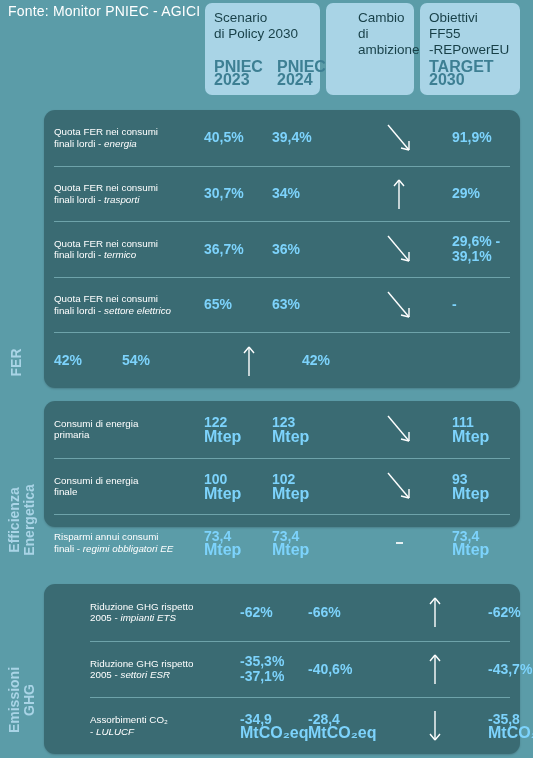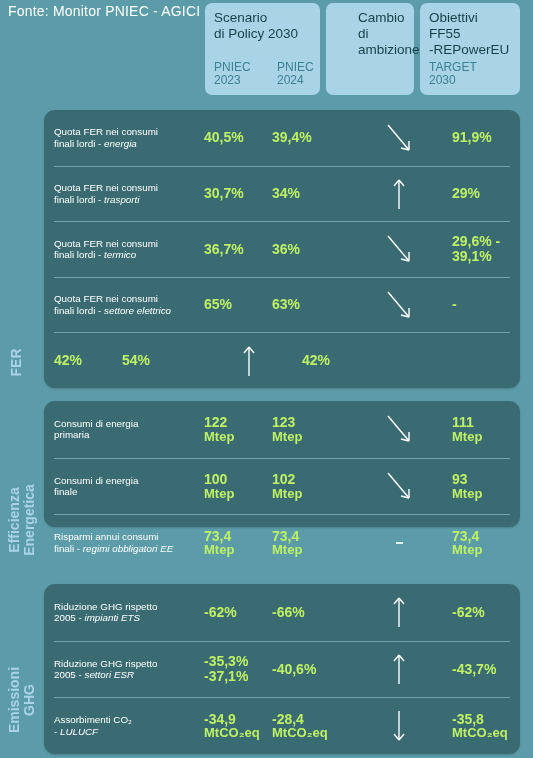--- a/index.html
+++ b/index.html
@@ -28,21 +28,21 @@
     background:#a9d4e6;
     border-radius:7px;
     box-sizing:border-box;
     padding:7px 9px 0 9px;
   }
   .card .ctitle{
     font-size:13.5px;line-height:16px;font-weight:400;color:#173f47;
     white-space:pre-line;
   }
   .card .csub{
-    position:absolute;font-size:12px;font-weight:normal;line-height:12.5px;
+    position:absolute;font-size:16px;font-weight:bold;line-height:12.5px;
     color:#3d7f93;white-space:pre-line;
   }
   #card-scenario{left:205px;width:115px;height:92px;}
   #card-cambio{left:326px;width:88px;height:92px;padding-left:32px;}
   #card-target{left:420px;width:100px;height:92px;}
   #sub-2023{left:9px;top:58px;}
   #sub-2024{left:72px;top:58px;}
   #sub-target{left:9px;top:58px;}
 
   
@@ -74,34 +74,34 @@
 
   .row{
     position:relative;
     display:flex;align-items:center;
     box-sizing:border-box;
     border-top:1px solid #6ea3aa;
   }
   .row:first-child{border-top:none;}
   #panel-fer .row{height:55.6px;}
   #panel-eff .row{height:56.6px;}
-  #panel-ghg .row{height:56.6px;}
+  #panel-ghg .row{height:56.6px;margin-left:36px;}
 
   .c-label{
     width:150px;flex:0 0 150px;
     font-size:9.8px;line-height:11.6px;color:#ffffff;
     white-space:pre-line;
   }
   .c-label i{font-style:italic;}
 
   .c-val{
-    font-size:14px;font-weight:bold;color:#bef264;
+    font-size:14px;font-weight:bold;color:#7dd3fc;
     line-height:13.5px;white-space:pre-line;
   }
-  .c-val .unit{font-size:13px;display:block;line-height:13px;}
+  .c-val .unit{font-size:16px;display:block;line-height:13px;}
   .c-v1{width:68px;flex:0 0 68px;}
   .c-v2{width:77px;flex:0 0 77px;}
   .c-arrow{width:100px;flex:0 0 100px;display:flex;align-items:center;justify-content:center;}
   .c-target{flex:1 1 auto;padding-left:3px;}
 
   .arrow-svg{display:block;}
   .dash{
     display:block;width:7px;height:2px;background:#ffffff;opacity:.85;
   }
 </style>

